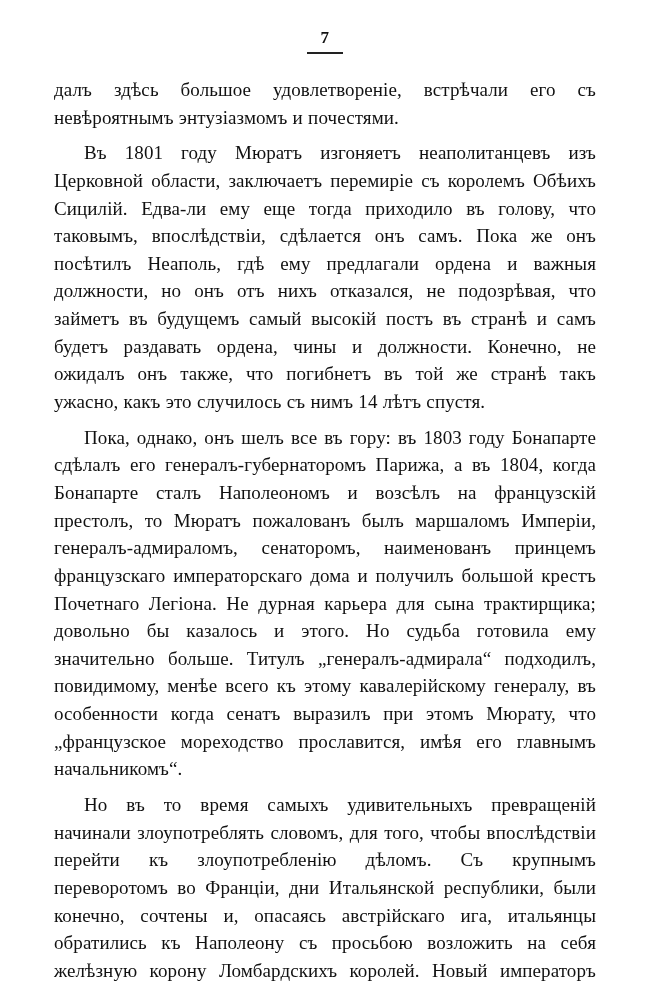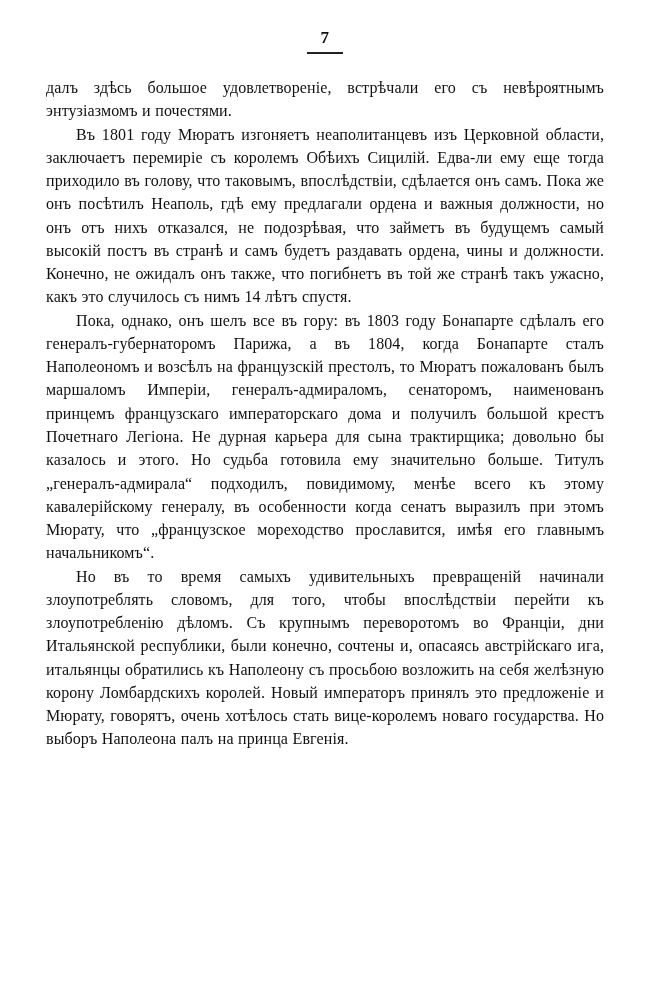--- a/index.html
+++ b/index.html
@@ -29,22 +29,22 @@
     margin: 0 0 2px 0;
     color: #111;
   }
   .rule {
     width: 36px;
     height: 2px;
     background: #222;
     margin: 4px auto 22px auto;
   }
   .body-text p {
-    margin: 0;
-    font-size: 16px;
+    margin: 8px;
+    font-size: 19px;
     line-height: 1.455;
     text-align: justify;
     text-justify: inter-word;
     text-indent: 0;
     color: #111;
     letter-spacing: 0.1px;
     word-spacing: 0.4px;
     hyphens: none;
   }
   .body-text p.indent {

